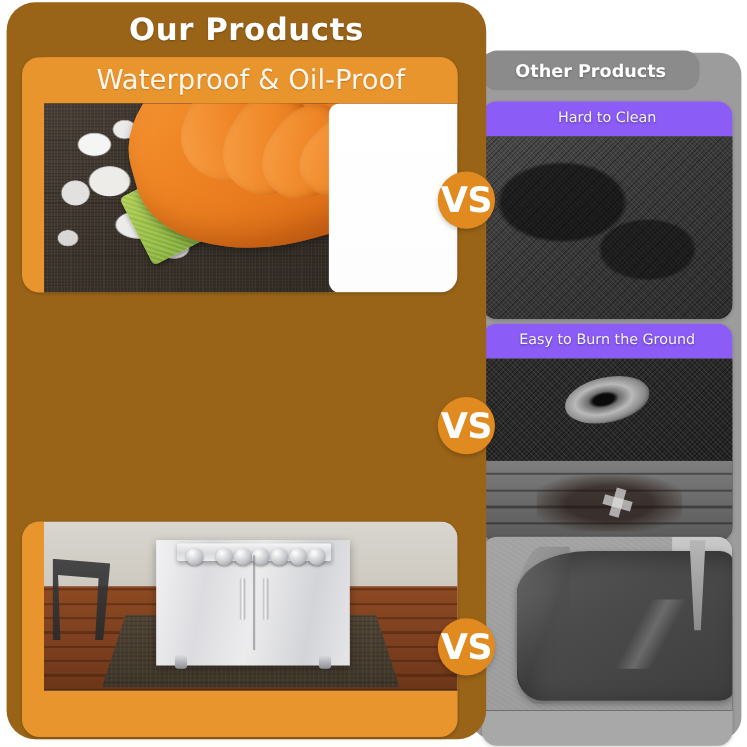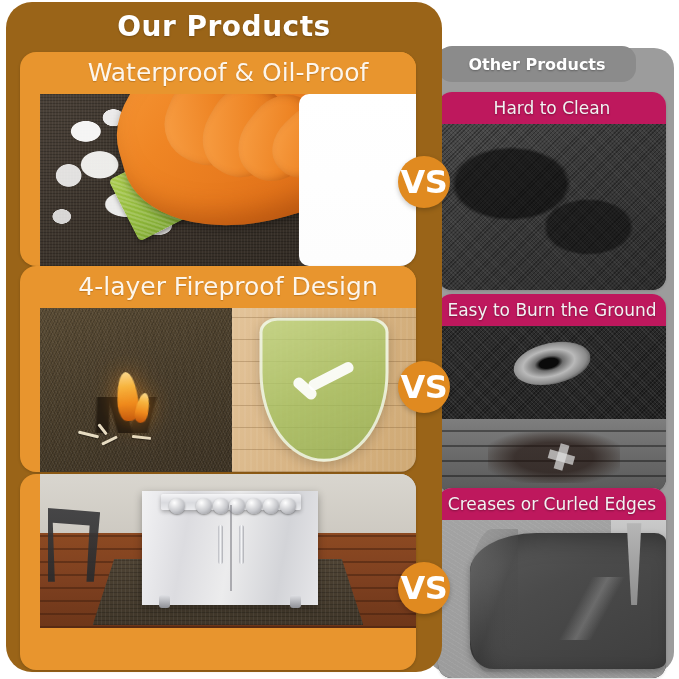--- a/index.html
+++ b/index.html
@@ -270,23 +270,23 @@
     background:#a8a8a8;
     border-radius:14px;
     overflow:hidden;
     box-shadow:0 1px 3px rgba(0,0,0,.16);
   }
   .oc1 { top:44px;  height:198px; }
   .oc2 { top:246px; height:198px; }
   .oc3 { top:440px; height:190px; }
   .other-label {
     height:32px; line-height:32px; text-align:center;
-    color:#f2f2f2; font-size:17px;
+    color:#f2f2f2; font-size:13px;
     text-shadow:0 1px 2px rgba(0,0,0,.35);
-    background:#be185d;
+    background:#8b5cf6;
     white-space:nowrap;
   }
   .other-photo {
     position:relative; height:calc(100% - 32px); overflow:hidden;
     background:#2a2a2a;
   }
 
   
   .op-dirty {
     position:absolute; inset:0;
@@ -385,21 +385,20 @@
           <div class="burn-hole"></div>
         </div>
         <div class="op-burn-bottom">
           <div class="burn-scorch"></div>
           <div class="burn-x"></div>
         </div>
       </div>
     </div>
 
     <div class="other-card oc3">
-      <div class="other-label">Creases or Curled Edges</div>
       <div class="other-photo">
         <div class="op-curl">
           <div class="curl-door"></div>
           <div class="curl-mat"></div>
           <div class="curl-edge"></div>
           <div class="curl-crease"></div>
           <div class="curl-leg"></div>
         </div>
       </div>
     </div>
@@ -420,43 +419,20 @@
             <div class="pc-finger pf1"></div>
             <div class="pc-finger pf2"></div>
             <div class="pc-finger pf3"></div>
             <div class="pc-finger pf4"></div>
           </div>
           <div class="pc-white"></div>
         </div>
       </div>
     </div>
 
-    <div class="feature-card fc2">
-      <div class="feature-banner">4-layer Fireproof Design</div>
-      <div class="feature-photo">
-        <div class="photo-fire">
-          <div class="pf-left">
-            <div class="matches"></div>
-            <div class="match-stick ms1"></div>
-            <div class="match-stick ms2"></div>
-            <div class="match-stick ms3"></div>
-            <div class="match-stick ms4"></div>
-            <div class="flame"></div>
-            <div class="flame small"></div>
-          </div>
-          <div class="pf-right">
-            <div class="shield-wrap">
-              <div class="shield">
-                <div class="check"></div>
-              </div>
-            </div>
-          </div>
-        </div>
-      </div>
-    </div>
 
     <div class="feature-card fc3">
       <div class="feature-photo">
         <div class="photo-grill">
           <div class="pg-wall"></div>
           <div class="pg-deck"></div>
           <div class="pg-mat"></div>
           <div class="pg-chair"></div>
           <div class="pg-grill-body">
             <div class="pg-panel">

